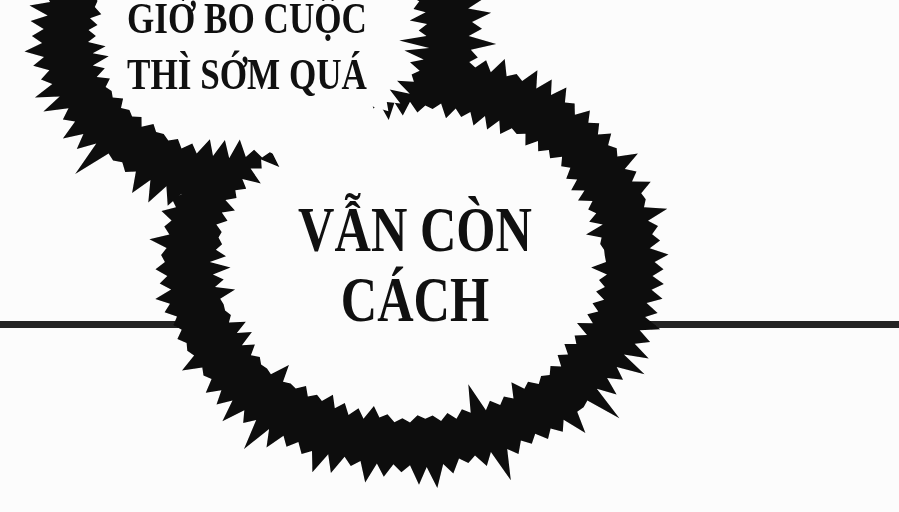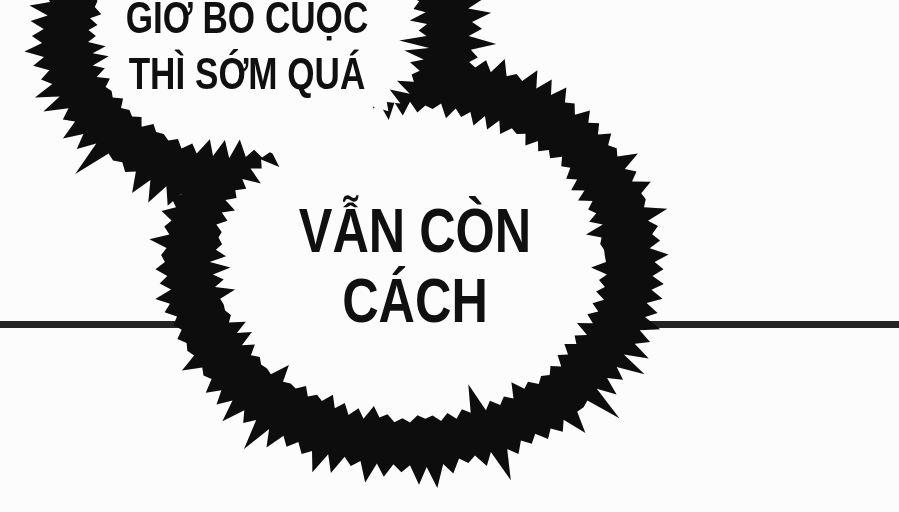--- a/index.html
+++ b/index.html
@@ -1,21 +1,21 @@
 <!DOCTYPE html>
 <html><head>
 <meta charset="utf-8">
 <style>
   html, body { margin: 0; padding: 0; background: #ffffff; }
   .stage {
     position: relative;
     width: 899px;
     height: 512px;
     overflow: hidden;
-    font-family: Liberation Sans, sans-serif;
+    font-family: Liberation Serif, serif;
   }
   .stage svg { position: absolute; left: 0; top: 0; }
   .speech-text {
     position: absolute;
     text-align: center;
     font-weight: 700;
     color: #101010;
     white-space: nowrap;
     z-index: 2;
   }

